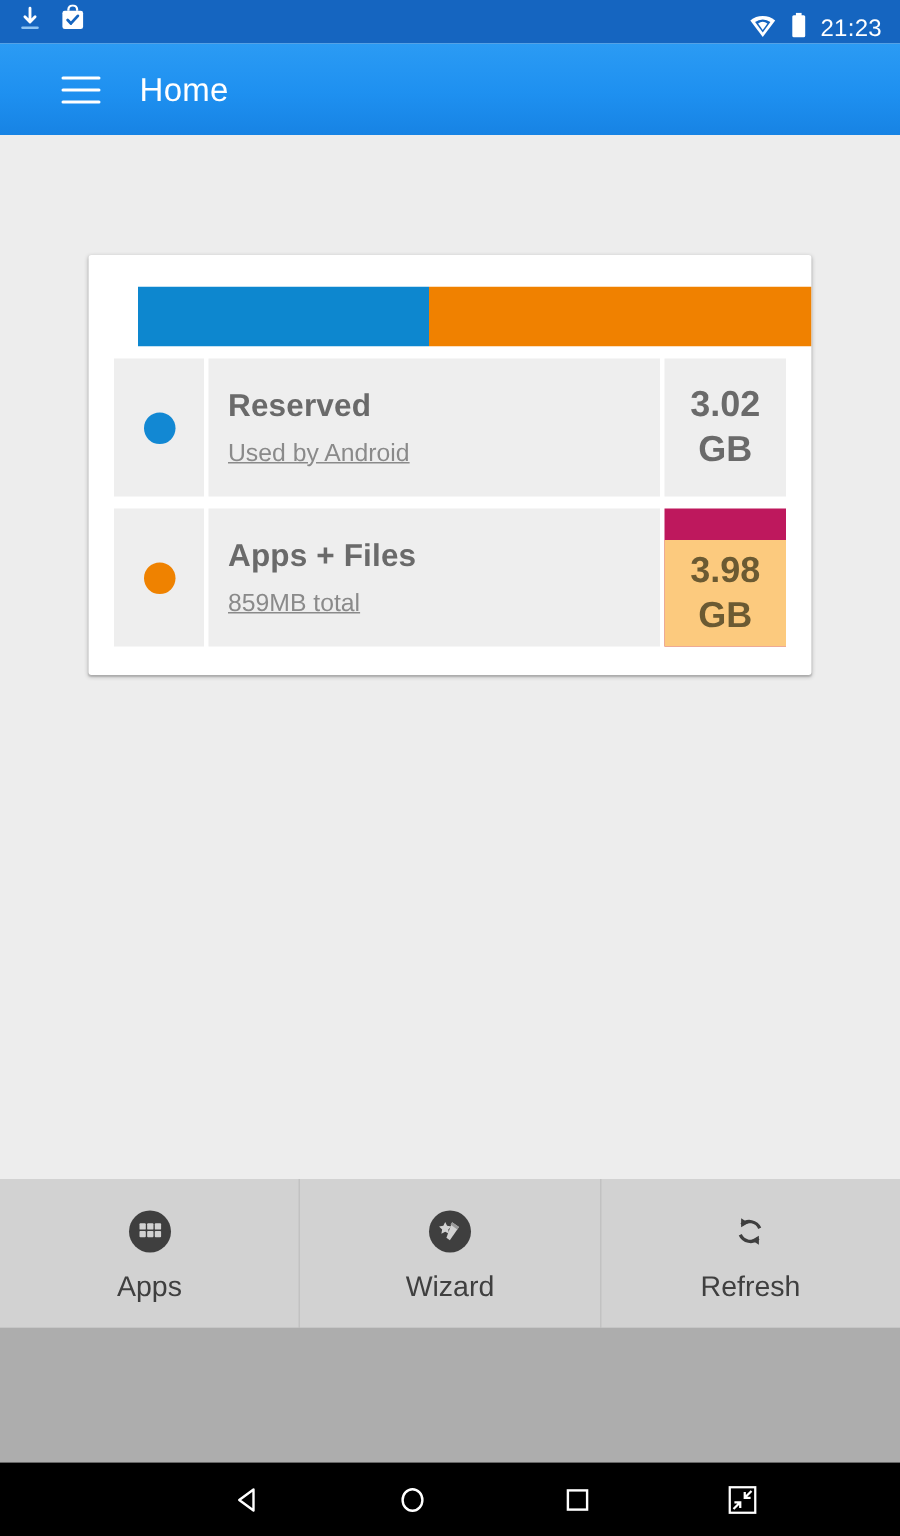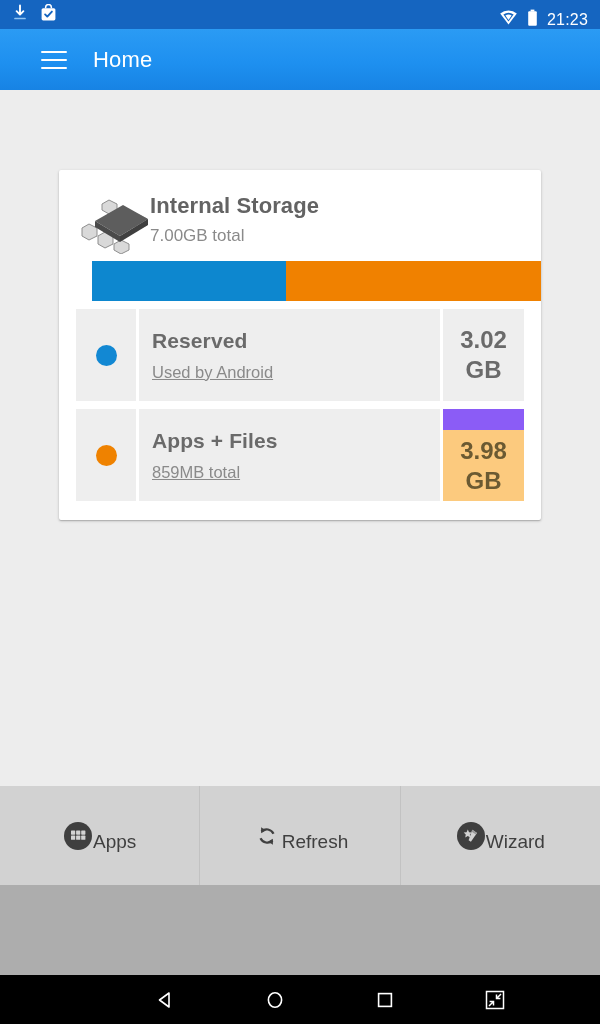--- a/index.html
+++ b/index.html
@@ -113,39 +113,39 @@
   }
   .cell-value {
     width: 81px; min-width: 81px; background: #eeeeee;
     display: flex; align-items: center; justify-content: center;
     text-align: center; position: relative;
   }
   .value-text {
     font-size: 24px; font-weight: bold; color: #6a6a6a; line-height: 1.25;
     position: relative; z-index: 2;
   }
-  .cell-value.highlight { background: #8b5cf6; align-items: flex-end; }
+  .cell-value.highlight { background: #be185d; align-items: flex-end; }
   .cell-value.highlight .hl-box {
     position: absolute; left: 0; right: 0; top: 21px; bottom: 0;
     background: #fcca7e;
     display: flex; align-items: center; justify-content: center;
     z-index: 1;
   }
   .cell-value.highlight .value-text { color: #6b5a32; }
 
   
   .toolbar {
     position: absolute; left: 0; top: 786px;
     width: 600px; height: 99px;
     background: #d2d2d2;
     display: flex;
   }
   .tb-item {
     flex: 1 1 0; height: 100%;
-    display: flex; flex-direction: row; align-items: center; justify-content: center;
+    display: flex; flex-direction: column; align-items: center; justify-content: center;
     border-right: 1px solid #c2c2c2;
     cursor: pointer;
   }
   .tb-item:last-child { border-right: none; }
   .tb-icon { height: 34px; display: flex; align-items: center; justify-content: center; }
   .tb-label {
     font-size: 19px; color: #3f3f3f; margin-top: 11px; line-height: 1;
   }
   .filler {
     position: absolute; left: 0; top: 885px;
@@ -209,43 +209,20 @@
         <i></i>
         <i></i>
     </div>
     <div class="appbar-title">Home</div>
   </div>
 
   <div class="content"></div>
 
   <div class="card">
 
-    <div class="card-head">
-      <div class="chip-icon">
-        <svg width="74" height="62" viewBox="0 0 74 62">
-
-          <g fill="#d9d9d9" stroke="#8e8e8e" stroke-width="1">
-            <path d="M6 36 l7-4 l8 4 l0 8 l-8 4 l-7-4 Z"></path>
-            <path d="M22 44 l7-4 l8 4 l0 8 l-8 4 l-7-4 Z"></path>
-            <path d="M38 52 l7-4 l8 4 l0 6 l-8 4 l-7-4 Z"></path>
-            <path d="M26 12 l7-4 l8 4 l0 6 l-8 4 l-7-4 Z"></path>
-            <path d="M42 20 l7-4 l8 4 l0 6 l-8 4 l-7-4 Z"></path>
-            <path d="M56 27 l7-4 l8 4 l0 6 l-8 4 l-7-4 Z"></path>
-          </g>
-
-          <path d="M19 29 L47 13 L72 27 L44 44 Z" fill="#5d5d5d"></path>
-          <path d="M19 29 L44 44 L44 50 L19 35 Z" fill="#4a4a4a"></path>
-          <path d="M44 44 L72 27 L72 33 L44 50 Z" fill="#3f3f3f"></path>
-        </svg>
-      </div>
-      <div class="card-head-text">
-        <div class="card-title">Internal Storage</div>
-        <div class="card-subtitle">7.00GB total</div>
-      </div>
-    </div>
 
     <div class="bar">
       <div class="bar-seg" style="width:43.2%; background:#0d87cf;"></div>
       <div class="bar-seg" style="width:56.8%; background:#f08100;"></div>
     </div>
 
     <div class="rows">
 
       <div class="row">
         <div class="cell-dot">
@@ -300,43 +277,43 @@
           </g>
         </svg>
       </div>
       <div class="tb-label">Apps</div>
     </div>
 
 
     <div class="tb-item">
       <div class="tb-icon">
         <svg width="30" height="30" viewBox="0 0 30 30">
+          <circle cx="15" cy="15" r="14" fill="#3f3f3f"></circle>
+          <path d="M11.8 8.6 l1.25 2.6 l2.85 .4 l-2.05 2 l.5 2.85 l-2.55-1.35 l-2.55 1.35 l.5-2.85 l-2.05-2 l2.85-.4 Z" fill="#d2d2d2"></path>
+          <path d="M16.4 8.8 l4.6 3.2 l-6.1 8.8 l-2.3-1.6 Z" fill="#d2d2d2"></path>
+          <path d="M16.4 8.8 l4.6 3.2 l-1.1 1.6 l-4.6-3.2 Z" fill="#9a9a9a"></path>
+        </svg>
+      </div>
+      <div class="tb-label">Wizard</div>
+    </div>
+
+    <div class="tb-item">
+      <div class="tb-icon">
+        <svg width="30" height="30" viewBox="0 0 30 30">
           <g fill="none" stroke="#3f3f3f" stroke-width="2.2" stroke-linecap="butt">
             <path d="M21.5 12.8 A7.6 7.6 0 0 0 9.4 10.4"></path>
             <path d="M8.5 17.2 A7.6 7.6 0 0 0 20.6 19.6"></path>
           </g>
           <path d="M9.1 6.2 L9.1 12.2 L13.9 9.4 Z" fill="#3f3f3f"></path>
           <path d="M20.9 23.8 L20.9 17.8 L16.1 20.6 Z" fill="#3f3f3f"></path>
         </svg>
       </div>
       <div class="tb-label">Refresh</div>
     </div>
 
-    <div class="tb-item">
-      <div class="tb-icon">
-        <svg width="30" height="30" viewBox="0 0 30 30">
-          <circle cx="15" cy="15" r="14" fill="#3f3f3f"></circle>
-          <path d="M11.8 8.6 l1.25 2.6 l2.85 .4 l-2.05 2 l.5 2.85 l-2.55-1.35 l-2.55 1.35 l.5-2.85 l-2.05-2 l2.85-.4 Z" fill="#d2d2d2"></path>
-          <path d="M16.4 8.8 l4.6 3.2 l-6.1 8.8 l-2.3-1.6 Z" fill="#d2d2d2"></path>
-          <path d="M16.4 8.8 l4.6 3.2 l-1.1 1.6 l-4.6-3.2 Z" fill="#9a9a9a"></path>
-        </svg>
-      </div>
-      <div class="tb-label">Wizard</div>
-    </div>
-
   </div>
 
   <div class="filler"></div>
 
   <div class="navbar">
     <div class="nav-btn">
       <svg width="22" height="22" viewBox="0 0 22 22">
         <path d="M15 4 L5.5 11 L15 18 Z" fill="none" stroke="#ffffff" stroke-width="1.6" stroke-linejoin="round"></path>
       </svg>
     </div>

